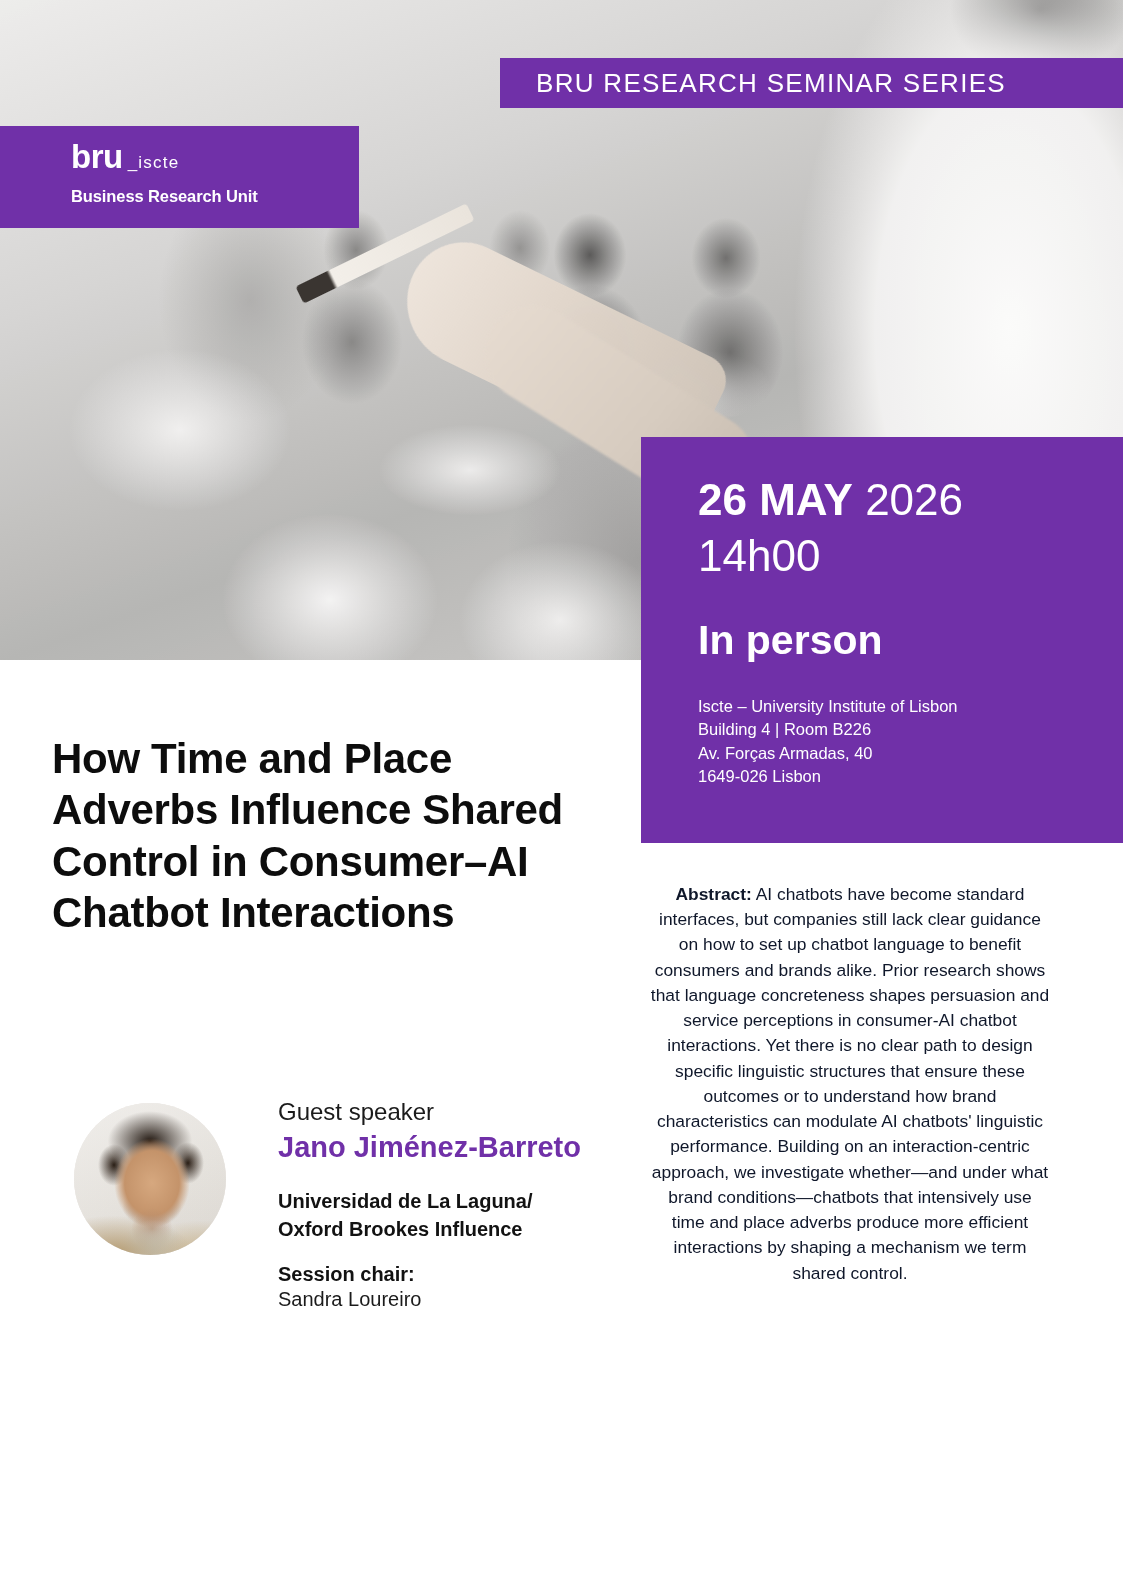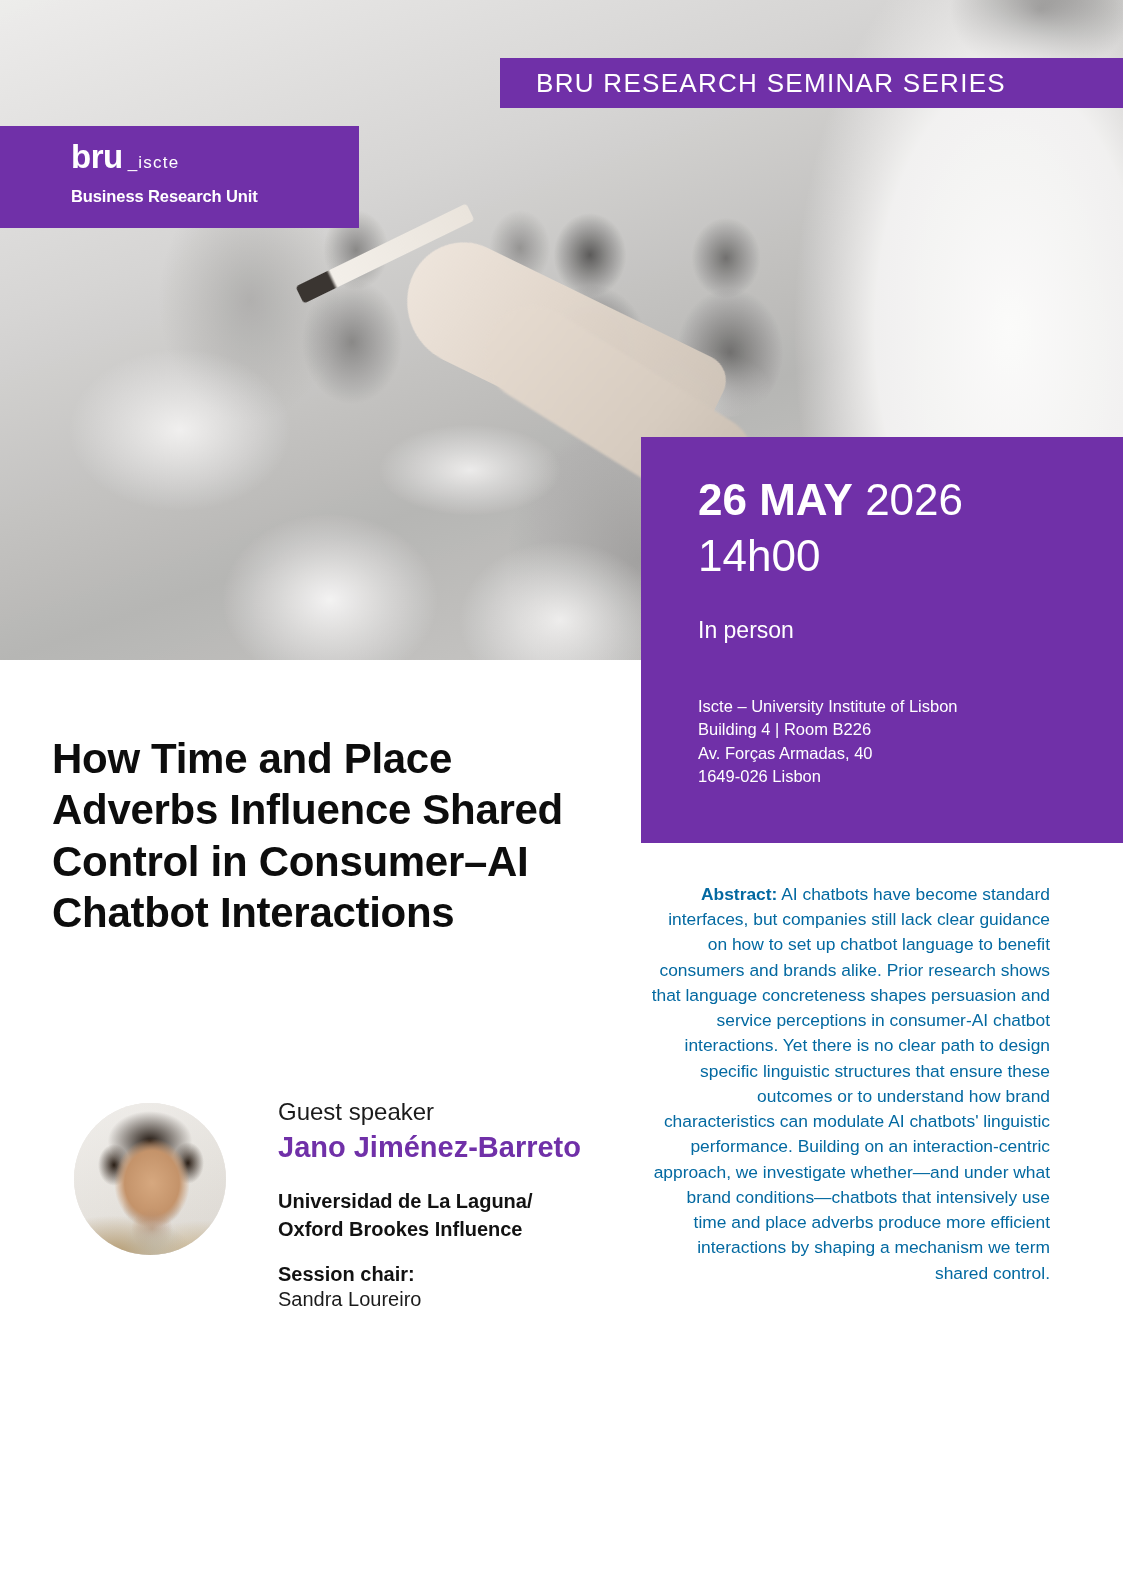--- a/index.html
+++ b/index.html
@@ -163,22 +163,22 @@
   .time-line {
     position: absolute;
     left: 57px; top: 92px;
     font-size: 44px;
     font-weight: 400;
     line-height: 1.22;
   }
   .mode-line {
     position: absolute;
     left: 57px; top: 180px;
-    font-size: 23px;
-    font-weight: 400;
+    font-size: 41px;
+    font-weight: 700;
   }
   .venue {
     position: absolute;
     left: 57px; top: 258px;
     font-size: 16.5px;
     font-weight: 300;
     line-height: 1.42;
     white-space: pre-line;
   }
 
@@ -271,22 +271,22 @@
   }
 
   
   .abstract {
     position: absolute;
     left: 650px; top: 882px;
     width: 400px;
     font-size: 17.4px;
     font-weight: 400;
     line-height: 1.45;
-    color: #0369a1;
-    text-align: right;
+    color: #0f172a;
+    text-align: center;
   }
   .abstract b { font-weight: 700; }
 </style>
 </head>
 <body>
 
 <div class="hero">
   <div class="hero-photo"></div>
   <div class="marker"></div>
   <div class="hand"></div>

